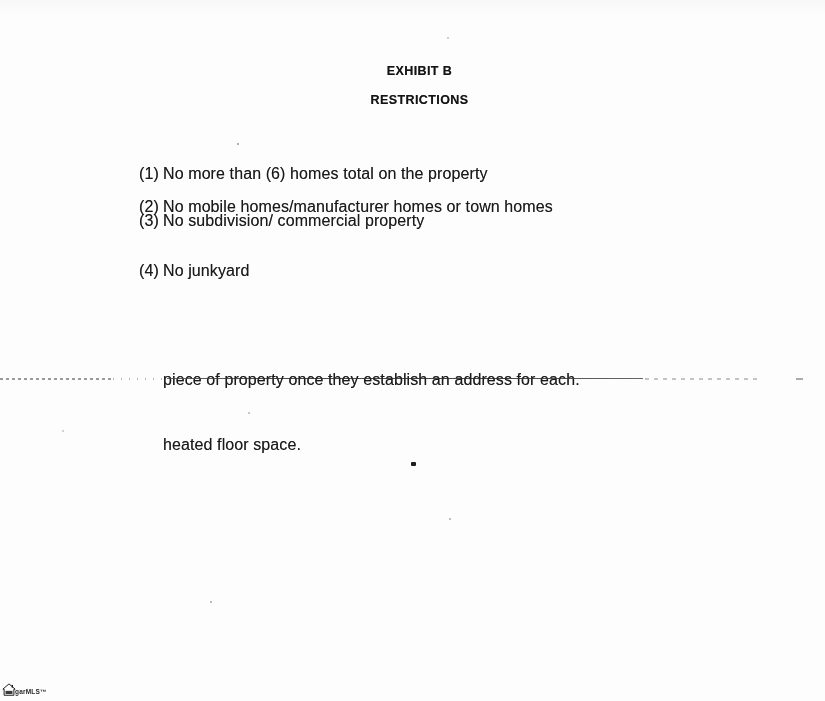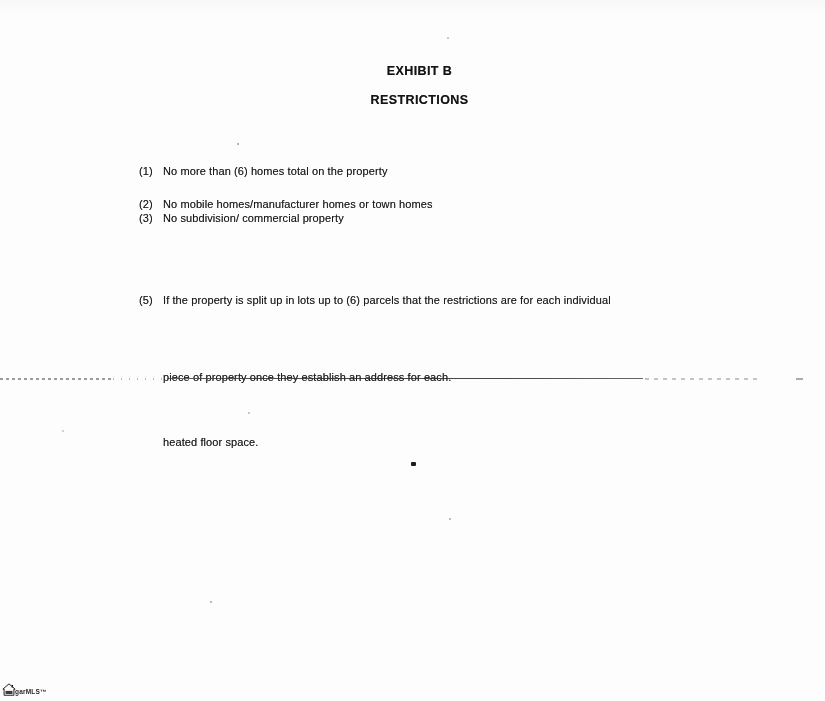--- a/index.html
+++ b/index.html
@@ -35,21 +35,21 @@
     text-shadow: 0 0 0.5px rgba(0,0,0,0.55);
     margin-left: 7px;
   }
   .title-1 { top: 64px; }
   .title-2 { top: 93px; }
 
   .doc-line {
     position: absolute;
     left: 139px;
     width: 600px;
-    font-size: 11px;
+    font-size: 16px;
     letter-spacing: 0.1px;
     color: #1b1b1b;
     text-shadow: 0 0 0.45px rgba(0,0,0,0.5);
     white-space: nowrap;
   }
   .doc-line .num {
     display: inline-block;
     width: 24px;
   }
   .doc-line.cont { left: 163px; margin-top: 44px; }
@@ -127,24 +127,24 @@
   </div>
 
   <div class="doc-line" style="top:198px">
     <span class="num">(2)</span><span>No mobile homes/manufacturer homes or town homes</span>
   </div>
 
   <div class="doc-line" style="top:212px">
     <span class="num">(3)</span><span>No subdivision/ commercial property</span>
   </div>
 
+  <div class="doc-line" style="top:262px">
+    <span class="num">(4)</span><span>No junkyard</span>
+  </div>
 
-  <div class="doc-line" style="top:294px">
-    <span class="num">(5)</span><span>If the property is split up in lots up to (6) parcels that the restrictions are for each individual</span>
-  </div>
   <div class="doc-line cont" style="top:327px">
     <span>piece of property once they establish an address for each.</span>
   </div>
 
   <div class="doc-line cont" style="top:392px">
     <span>heated floor space.</span>
   </div>
 
   <div class="scanline seg-a"></div>
   <div class="scanline seg-b"></div>

